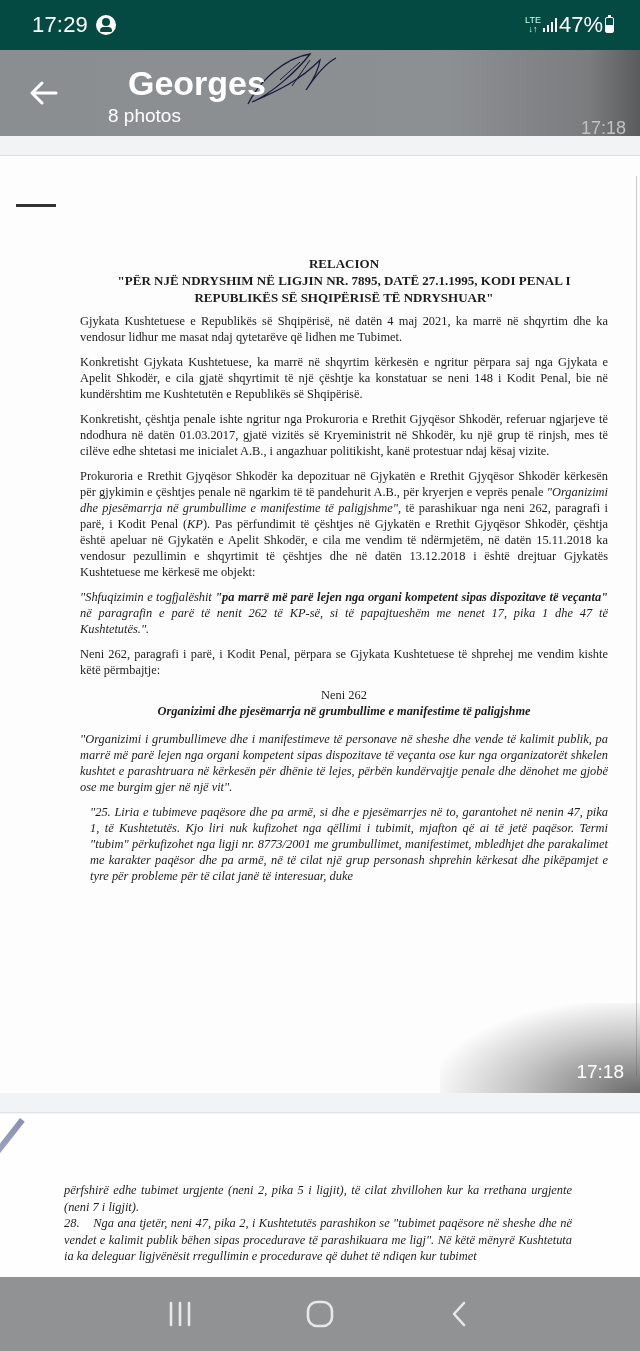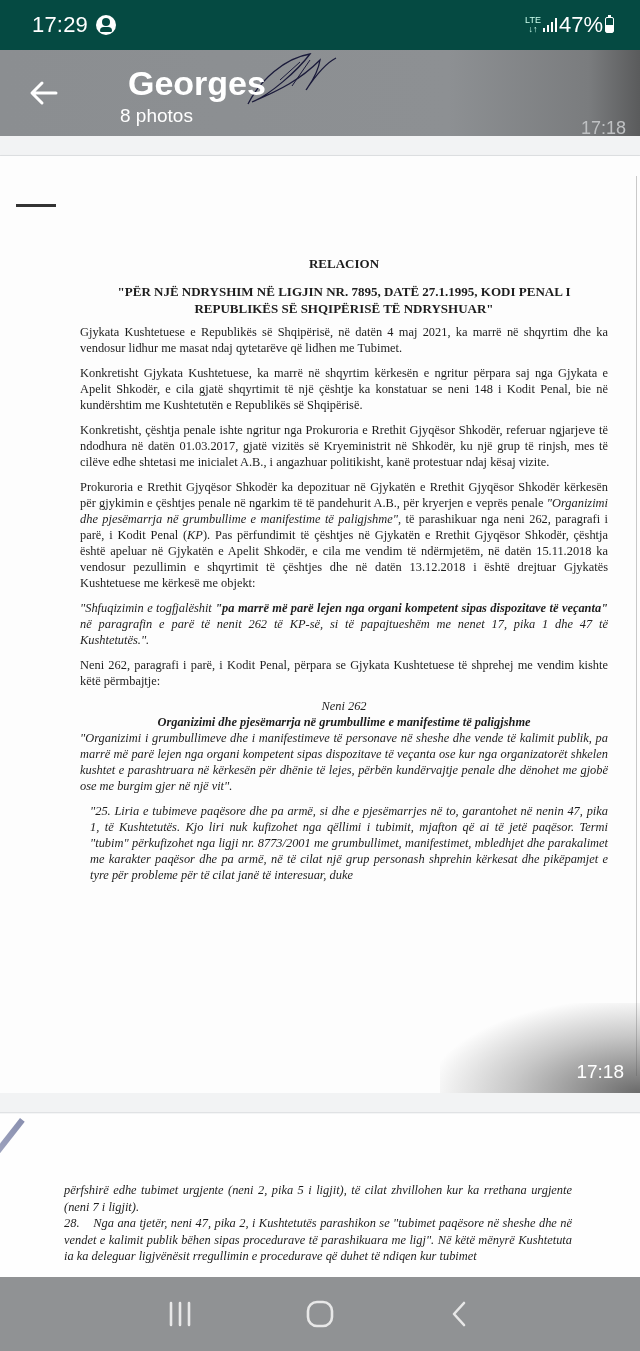--- a/index.html
+++ b/index.html
@@ -25,21 +25,21 @@
   .battery::before { content: ""; position: absolute; top: -3px; left: 2px; width: 3px; height: 2px; background: #fff; }
 
   
   .app-header {
     position: absolute; left: 0; top: 50px; width: 640px; height: 86px;
     background: linear-gradient(to right, #8b8e91 0%, #8d9093 70%, #7a7c7e 92%, #5a5b5c 100%);
     z-index: 4; color: #fff;
   }
   .back-btn { position: absolute; left: 28px; top: 28px; width: 32px; height: 30px; }
   .header-title { position: absolute; left: 128px; top: 14px; font-size: 34px; font-weight: 700; }
-  .header-sub { position: absolute; left: 120px; top: 55px; font-size: 19px; }
+  .header-sub { position: absolute; left: 108px; top: 55px; font-size: 19px; }
   .header-ts { position: absolute; right: 14px; top: 68px; font-size: 18px; color: #bfc1c3; }
   .signature { position: absolute; left: 240px; top: 0; width: 110px; height: 60px; }
 
   .strip { position: absolute; left: 0; width: 640px; height: 20px; background: #f2f3f4; border-bottom: 1px solid #e0e2e4; }
 
   
   .photo {
     position: absolute; left: 0; width: 640px; background: #fdfdfd; overflow: hidden;
   }
   .photo-1 { top: 156px; height: 937px; box-shadow: 0 2px 3px rgba(0,0,0,0.35); }
@@ -49,27 +49,27 @@
   }
   .photo-ts { position: absolute; right: 16px; font-size: 19px; color: #fff; z-index: 2; }
   .page-edge { position: absolute; right: 3px; top: 20px; width: 1px; height: 900px; background: #c9c9c9; }
   .dash { position: absolute; left: 16px; top: 48px; width: 40px; height: 3px; background: #333; }
 
   .doc {
     position: absolute; left: 80px; top: 100px; width: 528px;
     font-family: "Liberation Serif", serif; color: #1d1d1d; font-size: 12.4px; line-height: 16px;
   }
   .doc p { text-align: justify; margin-bottom: 9px; }
-  .doc-title { font-weight: 700; font-size: 13px; text-align: center; margin-bottom: 11px; }
+  .doc-title { font-weight: 700; font-size: 13px; text-align: center; }
   .doc-subtitle { font-weight: 700; font-size: 13px; text-align: center; line-height: 17px; margin-bottom: 7px; }
   .doc .it { font-style: italic; }
   .doc .bi { font-style: italic; font-weight: 700; }
   .doc .indent { padding-left: 10px; }
-  .article-num { font-style: italic; text-align: center; margin-top: 6px; }
-  .article-title { font-style: italic; font-weight: 700; text-align: center; margin-bottom: 0; }
+  .article-num { text-align: center; margin-top: 6px; }
+  .article-title { font-style: italic; font-weight: 700; text-align: center; margin-bottom: 12px; }
 
   
   .photo-2 { top: 1114px; height: 165px; background: #fefefe; }
   .pen-line { position: absolute; left: 20px; top: 4px; width: 6px; height: 95px; background: linear-gradient(#8a90b0, #b7bccf); transform: rotate(38deg); transform-origin: top left; }
   .doc2 { position: absolute; left: 64px; top: 68px; width: 508px; font-family: "Liberation Serif", serif; font-style: italic; font-size: 12.4px; line-height: 16.5px; color: #1d1d1d; text-align: justify; }
 
   
   .nav-bar { position: absolute; left: 0; top: 1277px; width: 640px; height: 74px; background: #909294; display: flex; align-items: center; justify-content: space-around; padding: 0 110px; }
   .nav-btn { width: 40px; height: 40px; display: flex; align-items: center; justify-content: center; }
 </style>

